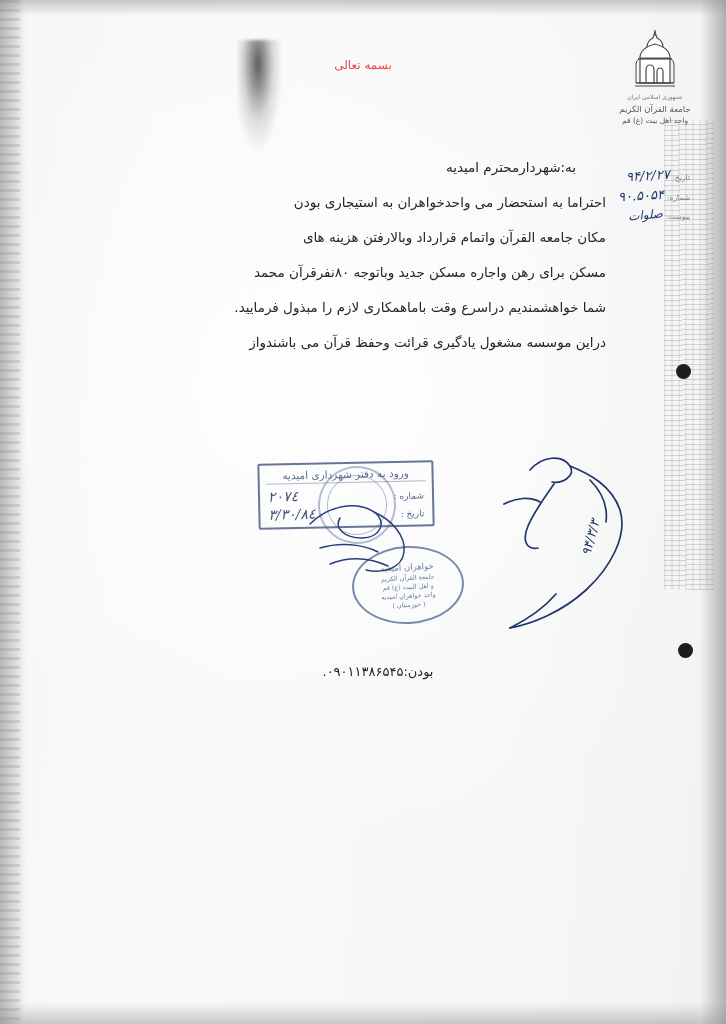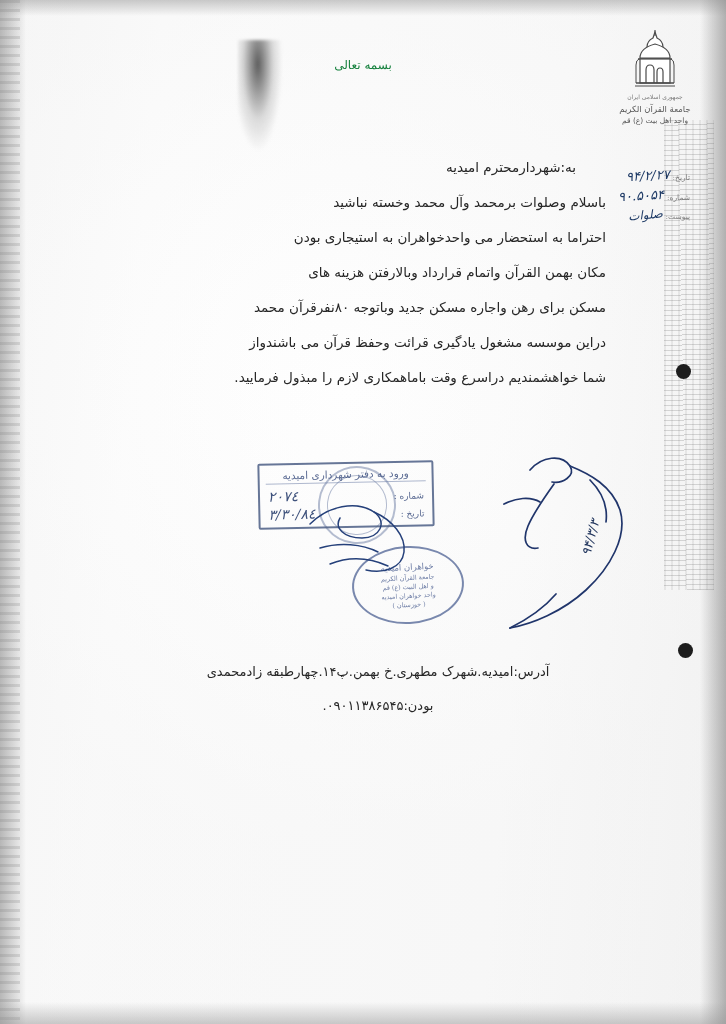--- a/index.html
+++ b/index.html
@@ -49,21 +49,21 @@
   }
 
   
   .basmalah {
     position: absolute;
     top: 58px;
     left: 0;
     right: 0;
     text-align: center;
     font-size: 12px;
-    color: #15803d;
+    color: #ef4444;
     letter-spacing: 1px;
     font-family: "DejaVu Serif", "Liberation Serif", serif;
   }
 
   
   .letterhead {
     position: absolute;
     top: 28px;
     right: 28px;
     width: 86px;
@@ -339,26 +339,25 @@
       <span class="ref-val">۹۰.۵۰۵۴</span>
     </div>
     <div class="ref-row">
       <span class="ref-label">پیوست:</span>
       <span class="ref-attach-val">صلوات</span>
     </div>
   </div>
 
   <div class="body-block">
     <p class="line-1">به:شهردارمحترم امیدیه</p>
-    <p>باسلام وصلوات برمحمد وآل محمد وخسته نباشید</p>
     <p>احتراما به استحضار می واحدخواهران به استیجاری بودن</p>
-    <p>مکان بهمن القرآن واتمام قرارداد وبالارفتن هزینه های</p>
+    <p>مکان جامعه القرآن واتمام قرارداد وبالارفتن هزینه های</p>
     <p>مسکن برای رهن واجاره مسکن جدید وباتوجه  ۸۰نفرقرآن محمد</p>
+    <p>شما خواهشمندیم دراسرع وقت باماهمکاری لازم را مبذول فرمایید.</p>
     <p>دراین موسسه مشغول یادگیری قرائت وحفظ قرآن می باشندواز</p>
-    <p>شما خواهشمندیم دراسرع وقت باماهمکاری لازم را مبذول فرمایید.</p>
   </div>
 
   <div class="seal-round"></div>
 
   <div class="stamp-entry">
     <div class="st-title">ورود به دفتر شهرداری امیدیه</div>
     <div class="st-sep"></div>
     <div class="st-row">
       <span>شماره :</span>
       <span class="st-hand">۲۰۷٤</span>
@@ -393,21 +392,20 @@
       <path d="M10 46 C28 28 56 22 74 34 C88 44 80 60 62 60 C44 60 34 50 40 40"></path>
       <path d="M74 34 C92 42 106 58 104 74 C102 90 84 96 66 92"></path>
       <path d="M20 70 C40 64 62 66 78 74"></path>
       <path d="M30 86 C50 78 70 80 88 88"></path>
     </svg>
   </div>
 
   <div class="sig-date">۹۴/۳/۳</div>
 
   <div class="footer">
-    <p>آدرس:امیدیه.شهرک مطهری.خ بهمن.پ۱۴.چهارطبقه زادمحمدی</p>
     <p>بودن:۰۹۰۱۱۳۸۶۵۴۵.</p>
   </div>
 
   <div class="smudge"></div>
   <div class="rt-noise"></div>
   <div class="left-noise"></div>
   <div class="hole hole-1"></div>
   <div class="hole hole-2"></div>
 
   <div class="edge-shade edge-left"></div>

